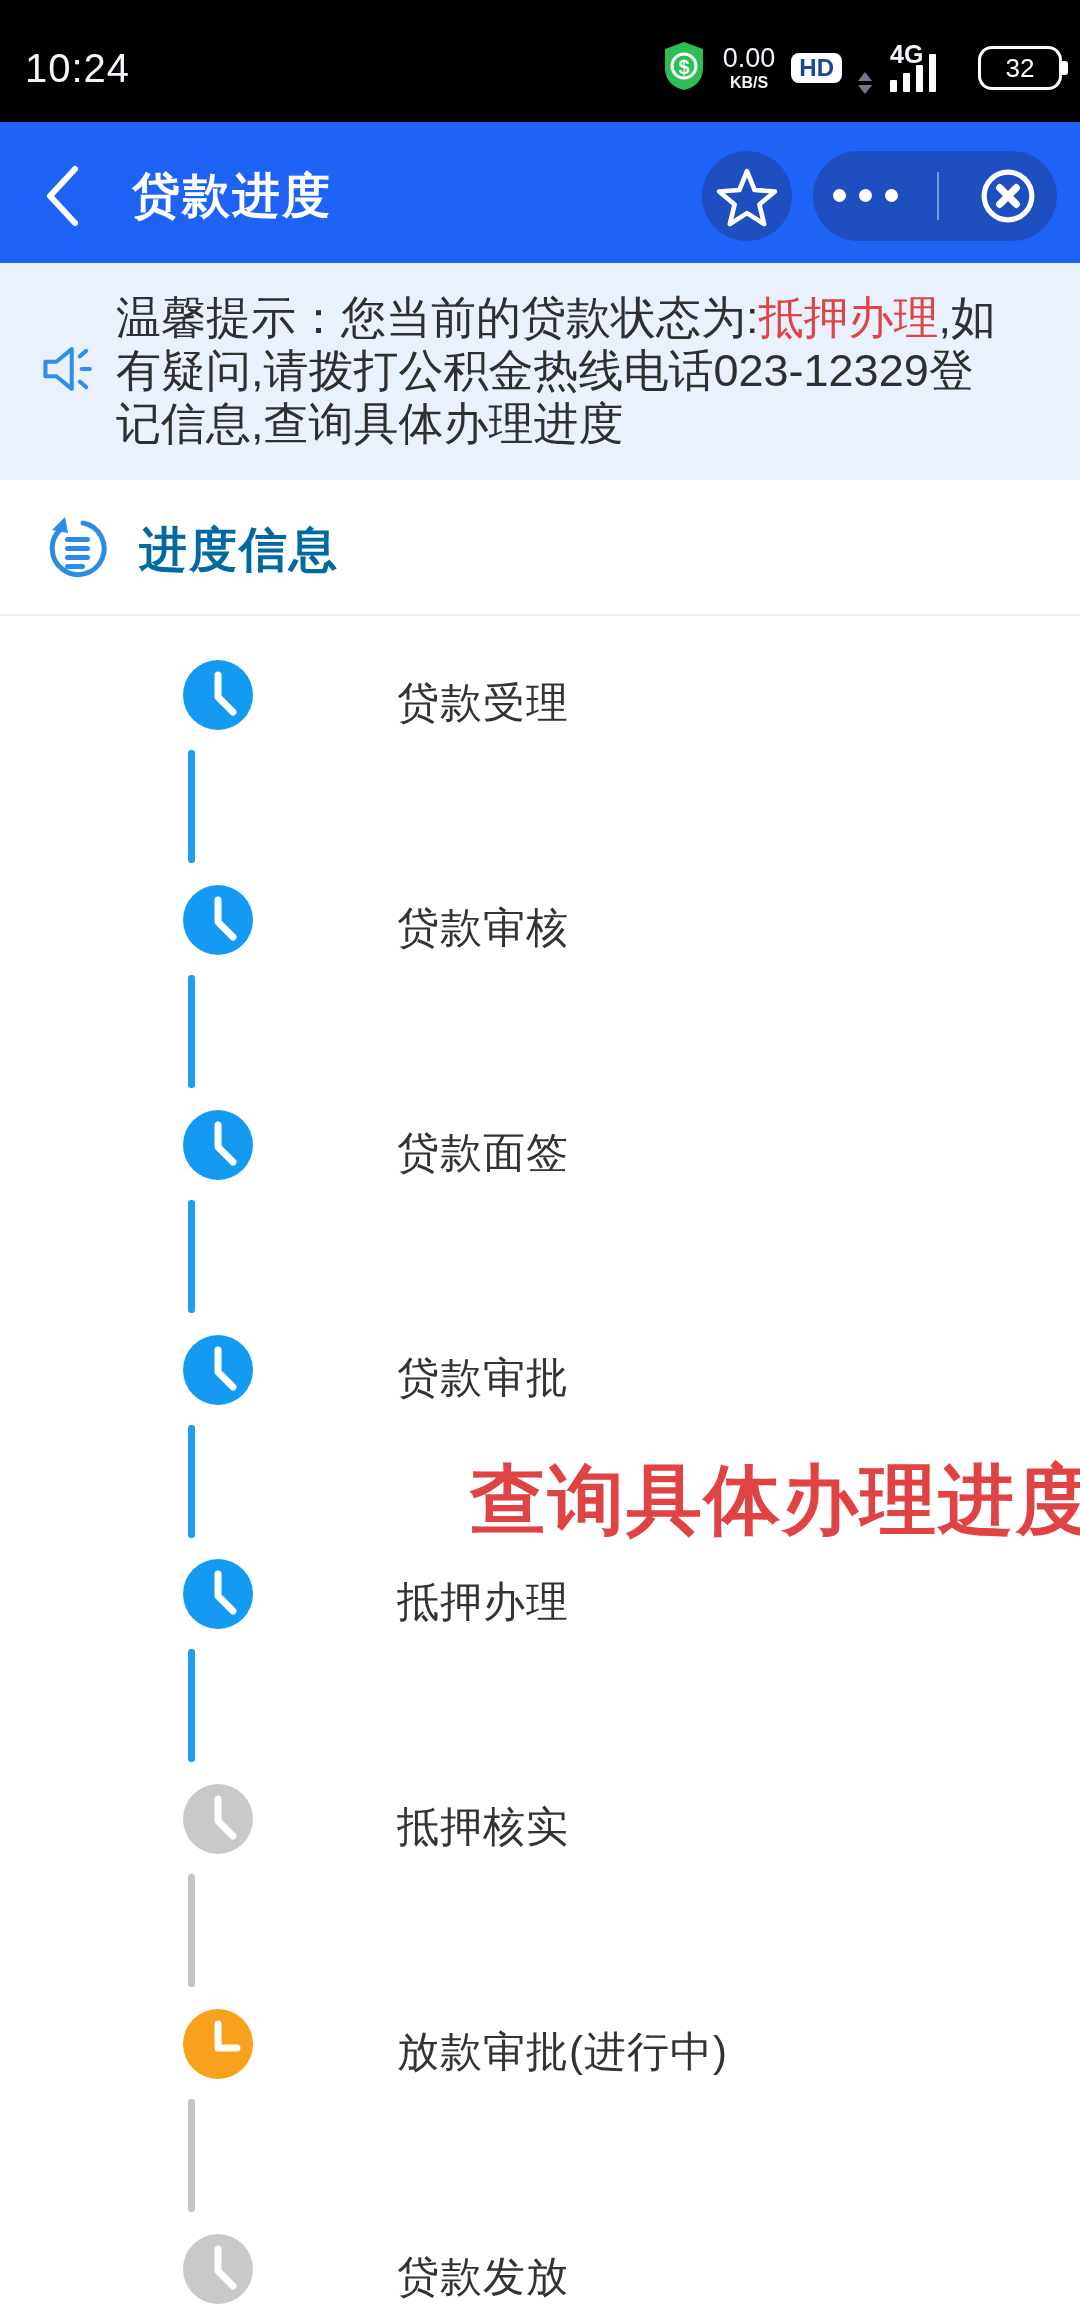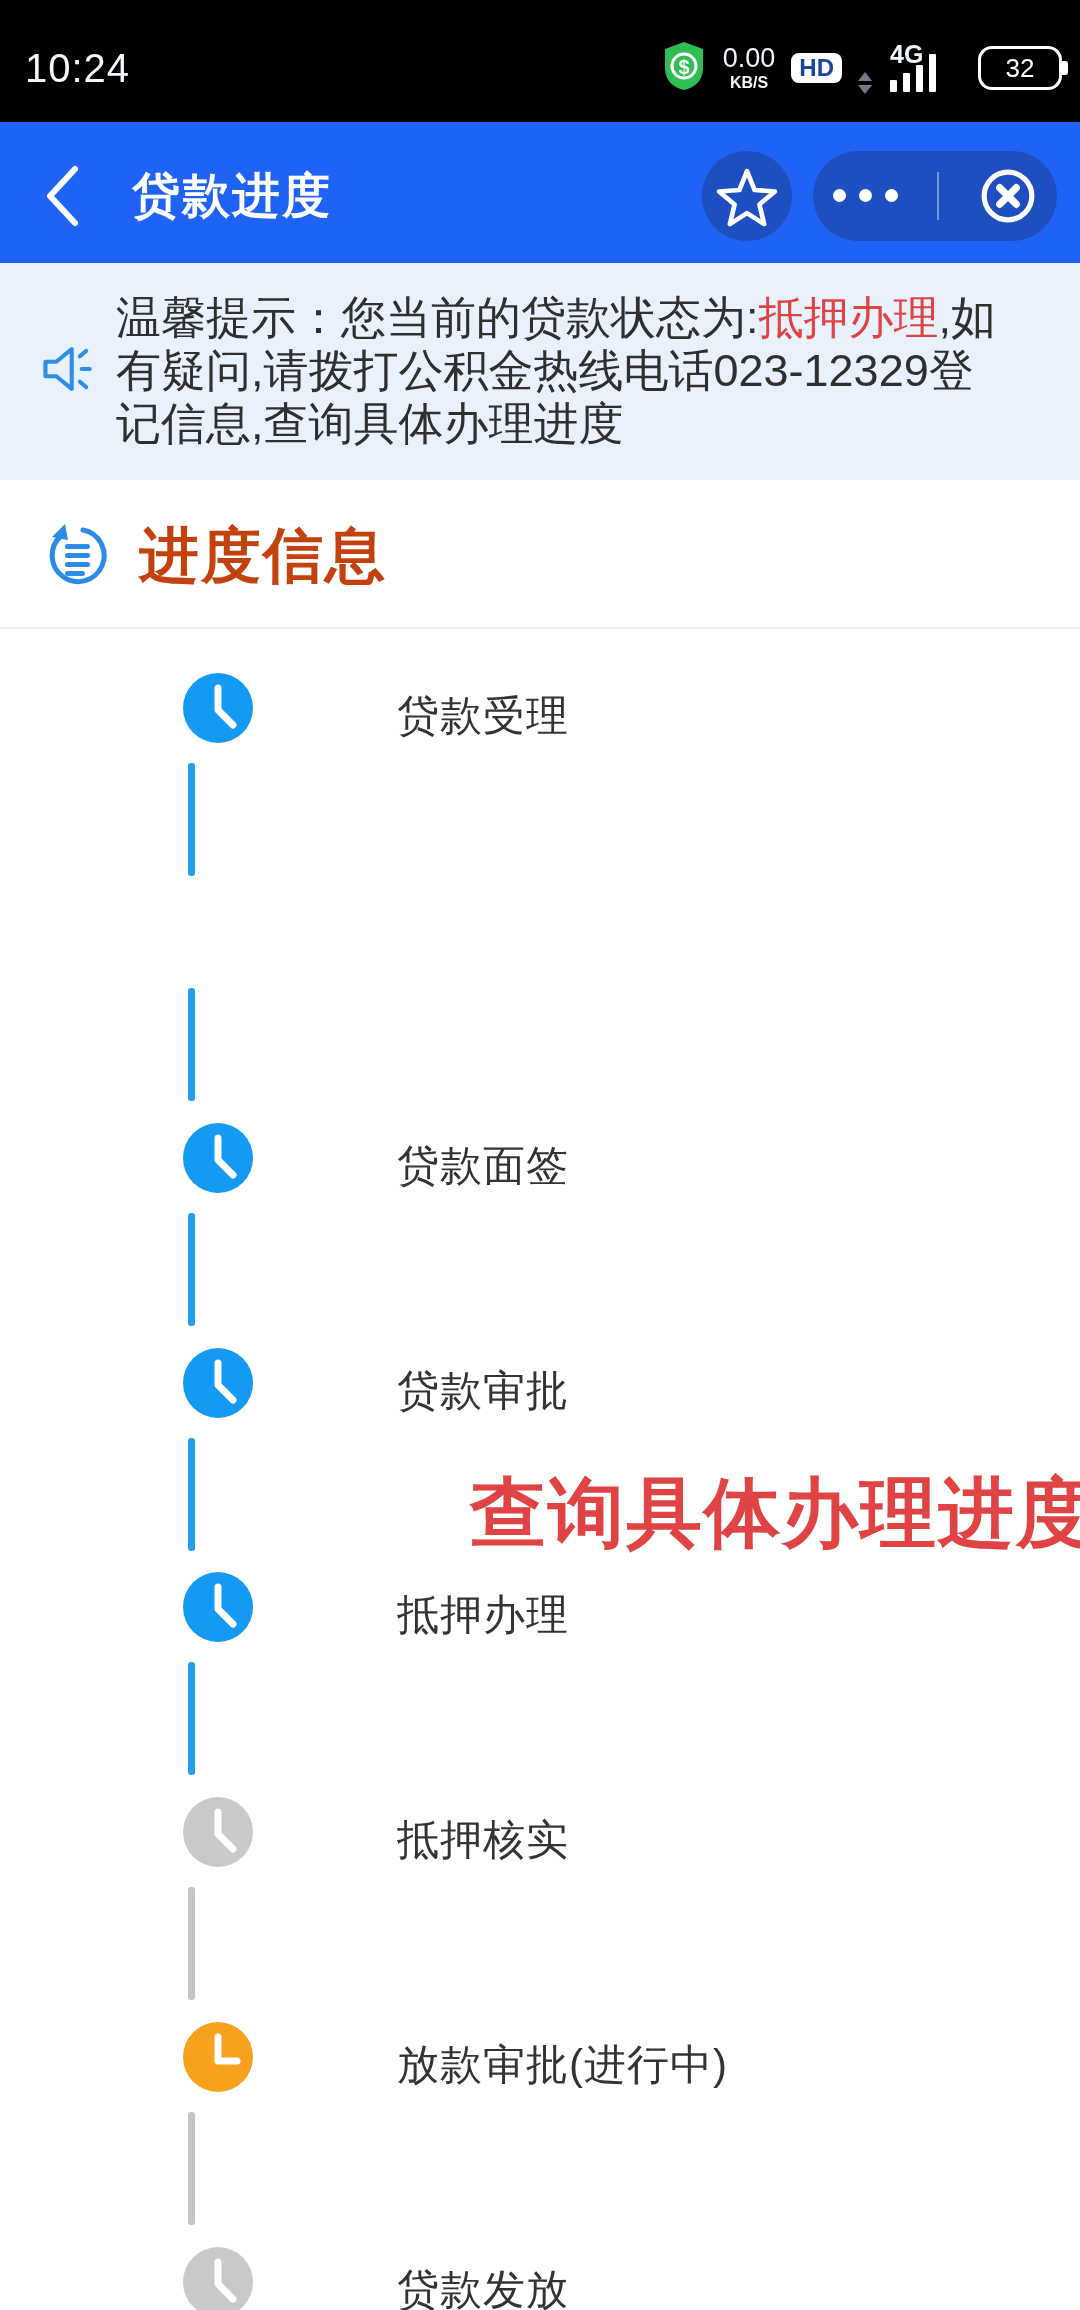--- a/index.html
+++ b/index.html
@@ -50,21 +50,21 @@
   .pill .sep{width:2px;height:48px;background:rgba(255,255,255,.4);}
   
   .notice{
     background:#e9f1fc;padding:28px 66px 30px 40px;box-sizing:border-box;
     display:flex;align-items:center;gap:18px;min-height:195px;
   }
   .notice-text{flex:1;font-size:45px;line-height:53px;color:#2f2f2f;}
   .notice-text .hl{color:#e04343;}
   
   .section-head{display:flex;align-items:center;padding:36px 0 30px 45px;}
-  .section-title{font-size:60px;font-weight:bold;color:#c2410c;margin-left:30px;letter-spacing:2px;}
+  .section-title{font-size:48px;font-weight:bold;color:#0369a1;margin-left:30px;letter-spacing:2px;}
   .divider{height:2px;background:#ededed;}
   
   .timeline{position:relative;width:100%;height:1745px;}
   .step{position:absolute;left:4px;right:0;display:flex;align-items:flex-end;margin-left:22px;}
   .step .clock{margin-left:156px;}
   .step-label{margin-left:143px;font-size:42px;color:#333333;letter-spacing:1px;}
   .connector{position:absolute;width:7px;border-radius:3px;left:188px;}
   .overlay-note{
     position:absolute;left:470px;top:834px;font-size:76px;font-weight:bold;
     color:#e04343;letter-spacing:2px;white-space:nowrap;
@@ -167,20 +167,27 @@
 <div class="timeline" id="timeline">
   <div class="overlay-note">查询具体办理进度</div>
 <div class="step" style="top: 43px;">
       <svg class="clock" width="72" height="72" viewBox="0 0 72 72">
         <circle cx="36" cy="36" r="35" fill="#149af2"></circle>
         <path d="M36 16 L36 38 L51 53" fill="none" stroke="#ffffff" stroke-width="7" stroke-linecap="round" stroke-linejoin="round"></path>
       </svg>
       <div class="step-label">贷款受理</div>
     </div>
     <div class="connector" style="top: 134px; height: 113px; background: rgb(30, 159, 242);"></div>
+    <div class="step" style="top: 268px;">
+      <svg class="clock" width="72" height="72" viewBox="0 0 72 72">
+        <circle cx="36" cy="36" r="35" fill="#149af2"></circle>
+        <path d="M36 16 L36 38 L51 53" fill="none" stroke="#ffffff" stroke-width="7" stroke-linecap="round" stroke-linejoin="round"></path>
+      </svg>
+      <div class="step-label">贷款审核</div>
+    </div>
     <div class="connector" style="top: 359px; height: 113px; background: rgb(30, 159, 242);"></div>
     <div class="step" style="top: 493px;">
       <svg class="clock" width="72" height="72" viewBox="0 0 72 72">
         <circle cx="36" cy="36" r="35" fill="#149af2"></circle>
         <path d="M36 16 L36 38 L51 53" fill="none" stroke="#ffffff" stroke-width="7" stroke-linecap="round" stroke-linejoin="round"></path>
       </svg>
       <div class="step-label">贷款面签</div>
     </div>
     <div class="connector" style="top: 584px; height: 113px; background: rgb(30, 159, 242);"></div>
     <div class="step" style="top: 718px;">

